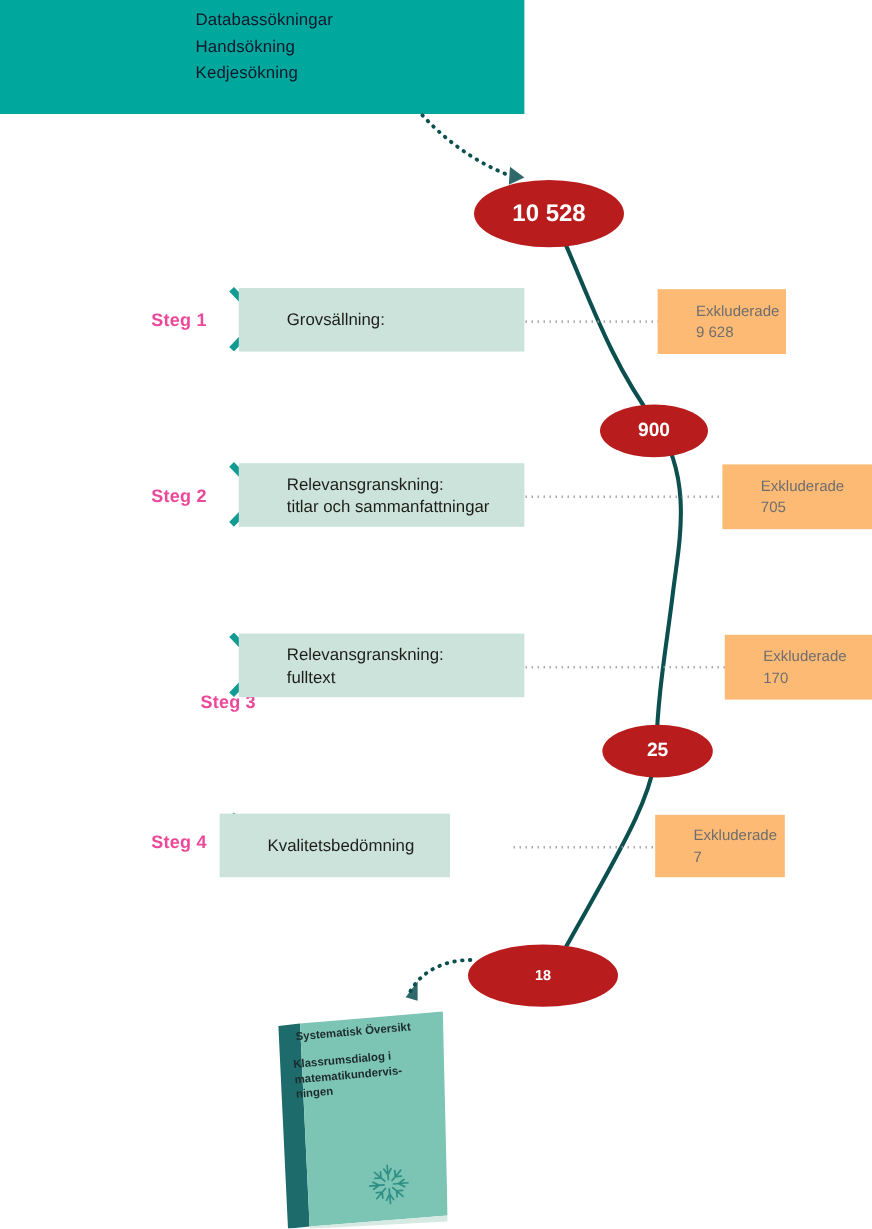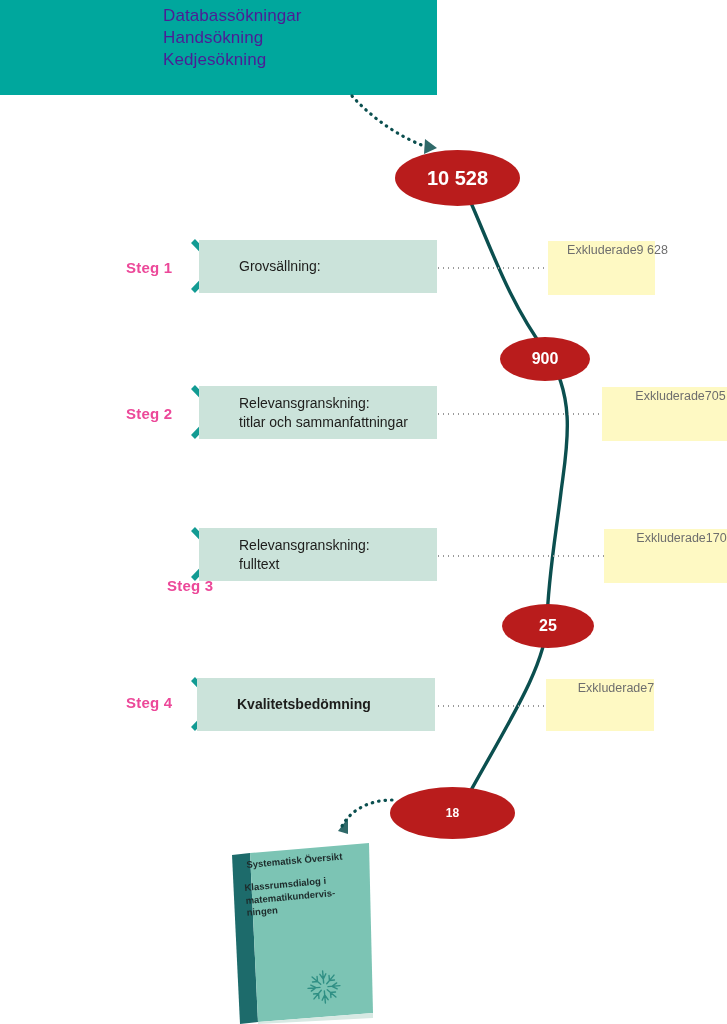--- a/index.html
+++ b/index.html
@@ -24,22 +24,22 @@
     left: 0;
     top: 0;
     width: 437px;
     height: 95px;
     background: #00a79d;
     box-sizing: border-box;
     padding-left: 163px;
     padding-top: 5px;
   }
   .source-banner .src-line {
-    color: #4c1d95;
-    font-size: 17px;
+    color: #0f172a;
+    font-size: 14px;
     line-height: 22px;
     letter-spacing: 0.1px;
     white-space: nowrap;
   }
 
   
   #wire-layer {
     position: absolute;
     left: 0;
     top: 0;
@@ -88,24 +88,24 @@
   .step-box .step-text {
     color: #1d1d1b;
     font-size: 14px;
     line-height: 19px;
     white-space: nowrap;
   }
 
   
   .excl-box {
     position: absolute;
-    background: #fef9c3;
+    background: #fdba74;
     box-sizing: border-box;
     display: flex;
-    flex-direction: row;
+    flex-direction: column;
     justify-content: center;
     padding-left: 32px;
   }
   .excl-box .excl-line {
     color: #6e6e6e;
     font-size: 12.5px;
     line-height: 18px;
     white-space: nowrap;
   }
 
@@ -243,21 +243,21 @@
       <div class="excl-line">Exkluderade</div>
       <div class="excl-line">170</div>
     </div>
   </div>
 
   <div class="step-row">
     <div class="step-label" style="left:126px; top:694px;">Steg 4</div>
     <svg class="step-chevron" style="left:190px; top:677px;" viewBox="0 0 30 54">
       <path d="M 3 2 L 27 27 L 3 52" fill="none" stroke="#129b93" stroke-width="5.5" stroke-linejoin="miter"></path>
     </svg>
-    <div class="step-box" style="left:197px; top:678px; width:238px; height:53px;font-weight:bold;">
+    <div class="step-box" style="left:183px; top:678px; width:192px; height:53px;">
       <div class="step-text">Kvalitetsbedömning</div>
     </div>
     <div class="excl-box" style="left:546px; top:679px; width:108px; height:52px;">
       <div class="excl-line">Exkluderade</div>
       <div class="excl-line">7</div>
     </div>
   </div>
 
   <div id="report-book">
     <svg class="book-svg" width="145" height="183" viewBox="0 0 145 183">

